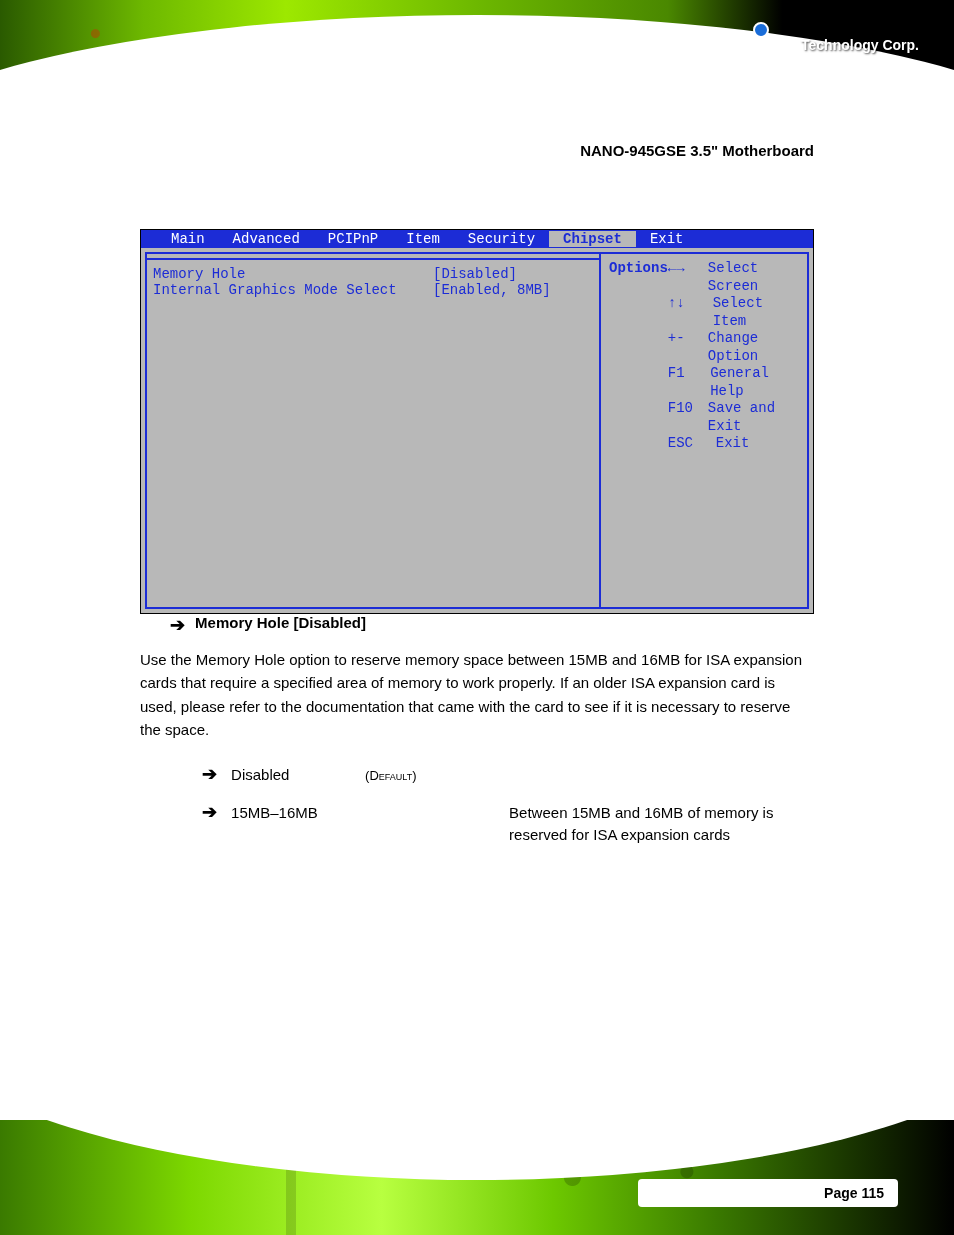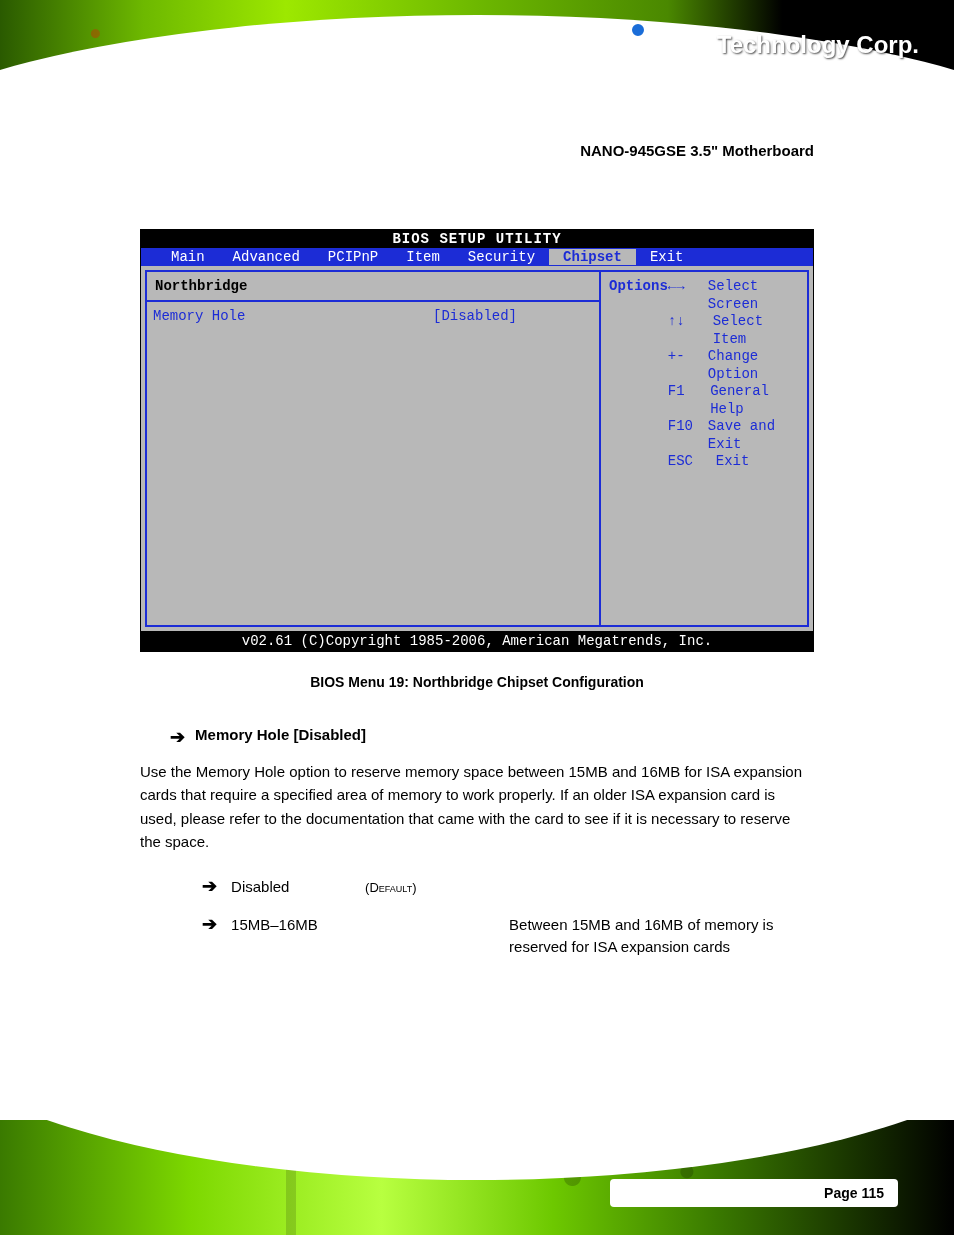--- a/index.html
+++ b/index.html
@@ -72,24 +72,23 @@
     color: #fff; font-weight: bold; font-size: 34px; line-height: 28px;
     font-family: Georgia, serif;
   }
   .logo-b2 { height: 28px; }
   .logo-reg {
     color: #fff; font-size: 12px; align-self: center;
   }
   .logo-text {
     color: #fff;
     font-weight: bold;
-    font-size: 24px;
+    font-size: 14px;
     text-shadow: 1px 1px 2px rgba(0,0,0,0.7);
     align-self: center;
-    margin-left: 39px;
   }
 
   
   .page {
     position: absolute;
     top: 112px;
     left: 0;
     right: 0;
     bottom: 115px;
     padding: 0 140px;
@@ -251,21 +250,21 @@
     left: -100px;
     right: -100px;
     height: 180px;
     background: #fff;
     border-radius: 0 0 50% 50% / 0 0 100% 100%;
   }
   .pagebox {
     position: absolute;
     right: 56px;
     bottom: 28px;
-    width: 288px;
+    width: 260px;
     height: 28px;
     background: #fff;
     border-radius: 4px;
     display: flex;
     align-items: center;
     justify-content: flex-end;
     padding: 0 14px;
     font-size: 14px;
     font-weight: bold;
   }
@@ -287,41 +286,43 @@
     <span class="logo-reg">®</span>
     <span class="logo-text">Technology Corp.</span>
   </div>
 </div>
 
 <div class="page">
 
   <div class="product-title">NANO-945GSE 3.5" Motherboard</div>
 
   <div class="bios">
-    <div class="bios-title">BIOS SETUP UTILITY</div>
 
     <div class="bios-tabs">
       <span class="bios-tab">Main</span>
       <span class="bios-tab">Advanced</span>
       <span class="bios-tab">PCIPnP</span>
       <span class="bios-tab">Item</span>
       <span class="bios-tab">Security</span>
       <span class="bios-tab active">Chipset</span>
       <span class="bios-tab">Exit</span>
     </div>
 
     <div class="bios-body">
       <div class="bios-left">
-        <div class="section-head">Northbridge</div>
         <div class="sec-underline"></div>
 
         <div class="bios-row">
           <span class="bios-label">Memory Hole</span>
           <span class="bios-val">[Disabled]</span>
         </div>
+        <div class="bios-row">
+          <span class="bios-label">Internal Graphics Mode Select</span>
+          <span class="bios-val">[Enabled, 8MB]</span>
+        </div>
 
         <div class="bios-spacer"></div>
 
 
         <div class="bios-spacer"></div>
 
       </div>
 
       <div class="bios-right">
         <div class="opts-title">Options</div>
@@ -347,24 +348,22 @@
               <span>Save and Exit</span>
             </div>
           <div class="keyhelp-row">
               <span class="keyhelp-k">ESC</span>
               <span>Exit</span>
             </div>
         </div>
       </div>
     </div>
 
-    <div class="bios-footer">v02.61 (C)Copyright 1985-2006, American Megatrends, Inc.</div>
-  </div>
-
-  <div class="caption">BIOS Menu 19: Northbridge Chipset Configuration</div>
+  </div>
+
 
   <div class="arrow-line">
     <span class="arrow-glyph">➔</span>
     <span class="bold">Memory Hole [Disabled]</span>
   </div>
 
   <p class="para">Use the Memory Hole option to reserve memory space between 15MB and 16MB for ISA expansion cards that require a specified area of memory to work properly. If an older ISA expansion card is used, please refer to the documentation that came with the card to see if it is necessary to reserve the space.</p>
 
   <div class="opt-line">
     <span class="arrow-glyph">➔</span>

